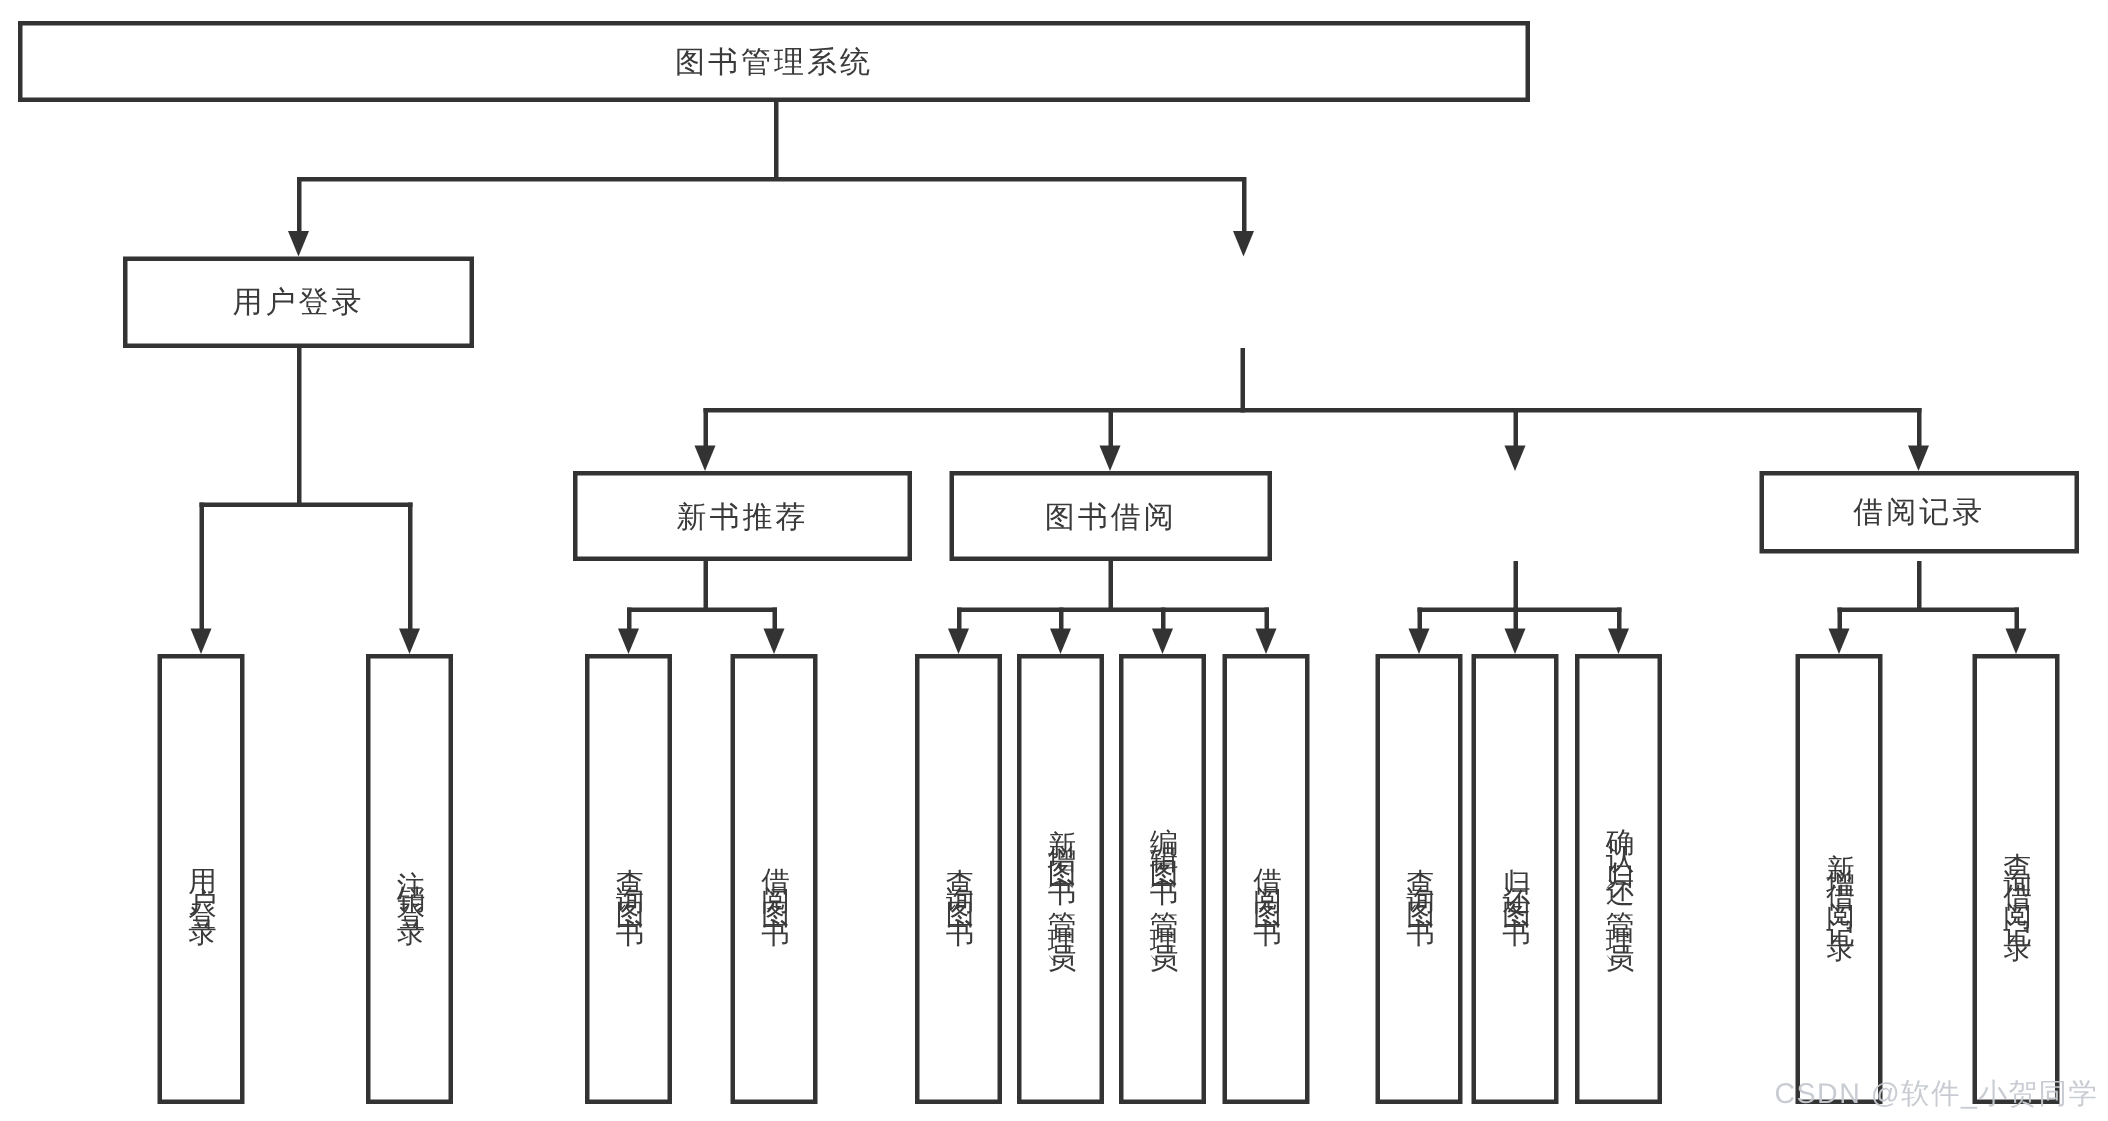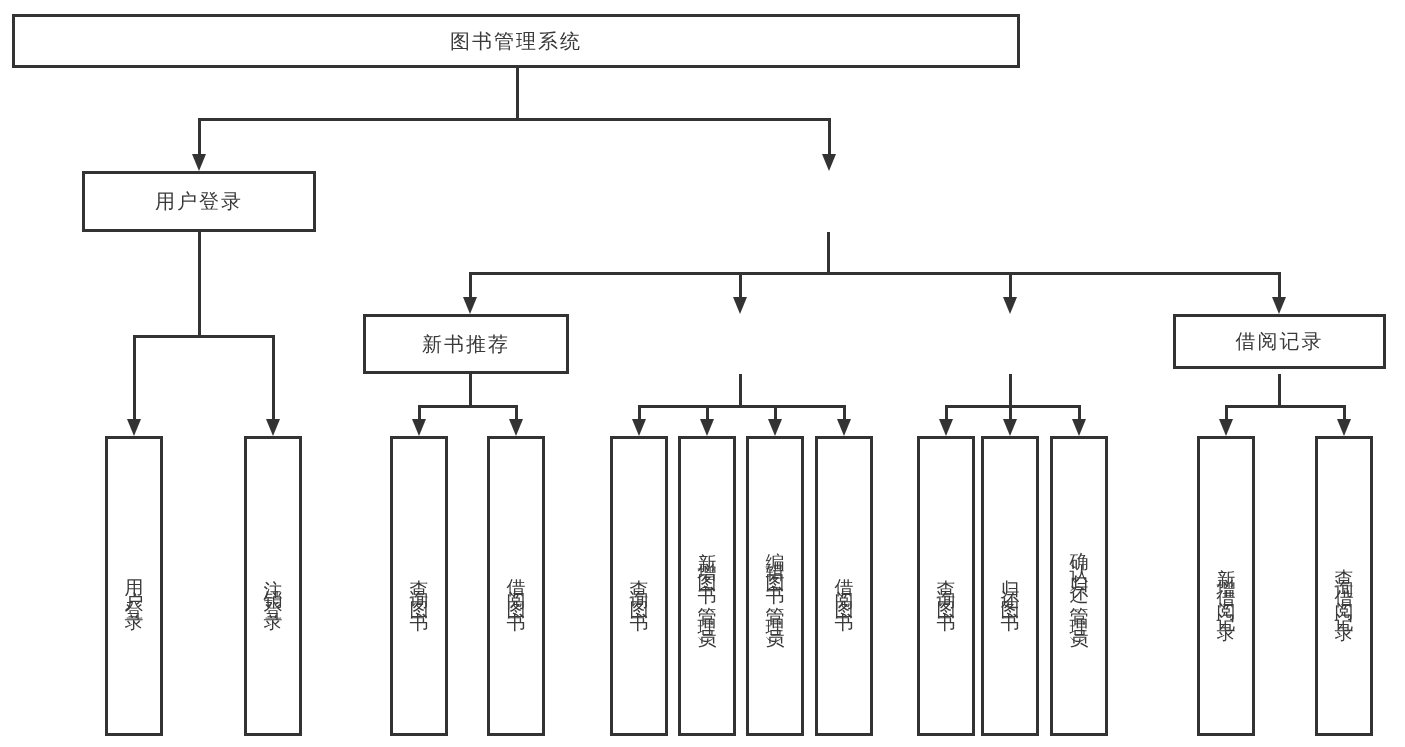--- a/index.html
+++ b/index.html
@@ -93,21 +93,22 @@
   <div class="hl" style="left:469px;top:272px;width:812px;"></div>
   <div class="vl" style="left:469px;top:272px;height:26px;"></div>
   <div class="arrow" style="left:463px;top:297px;"></div>
   <div class="vl" style="left:739px;top:272px;height:26px;"></div>
   <div class="arrow" style="left:733px;top:297px;"></div>
   <div class="vl" style="left:1009px;top:272px;height:26px;"></div>
   <div class="arrow" style="left:1003px;top:297px;"></div>
   <div class="vl" style="left:1278px;top:272px;height:26px;"></div>
   <div class="arrow" style="left:1272px;top:297px;"></div>
 
-  <div class="box" style="left:363px;top:314px;width:206px;height:60px;">新书推荐</div>
+  <div class="box" style="left:382px;top:314px;width:226px;height:60px;">新书推荐</div>
+  <div class="box" style="left:633px;top:314px;width:215px;height:60px;">图书借阅</div>
   <div class="box" style="left:1173px;top:314px;width:213px;height:55px;">借阅记录</div>
 
   <div class="vl" style="left:469px;top:374px;height:34px;"></div>
   <div class="hl" style="left:418px;top:405px;width:100px;"></div>
   <div class="vl" style="left:418px;top:405px;height:16px;"></div>
   <div class="arrow" style="left:412px;top:419px;"></div>
   <div class="vl" style="left:515px;top:405px;height:16px;"></div>
   <div class="arrow" style="left:509px;top:419px;"></div>
 
   <div class="vl" style="left:739px;top:374px;height:34px;"></div>
@@ -174,14 +175,15 @@
     <span>确认归还（管理员）</span>
   </div>
 
   <div class="vbox" style="left:1197px;top:436px;">
     <span>新增借阅记录</span>
   </div>
   <div class="vbox" style="left:1315px;top:436px;">
     <span>查询借阅记录</span>
   </div>
 
+  <div class="watermark">CSDN @软件_小贺同学</div>
 
 </div>
 
 </body></html>

